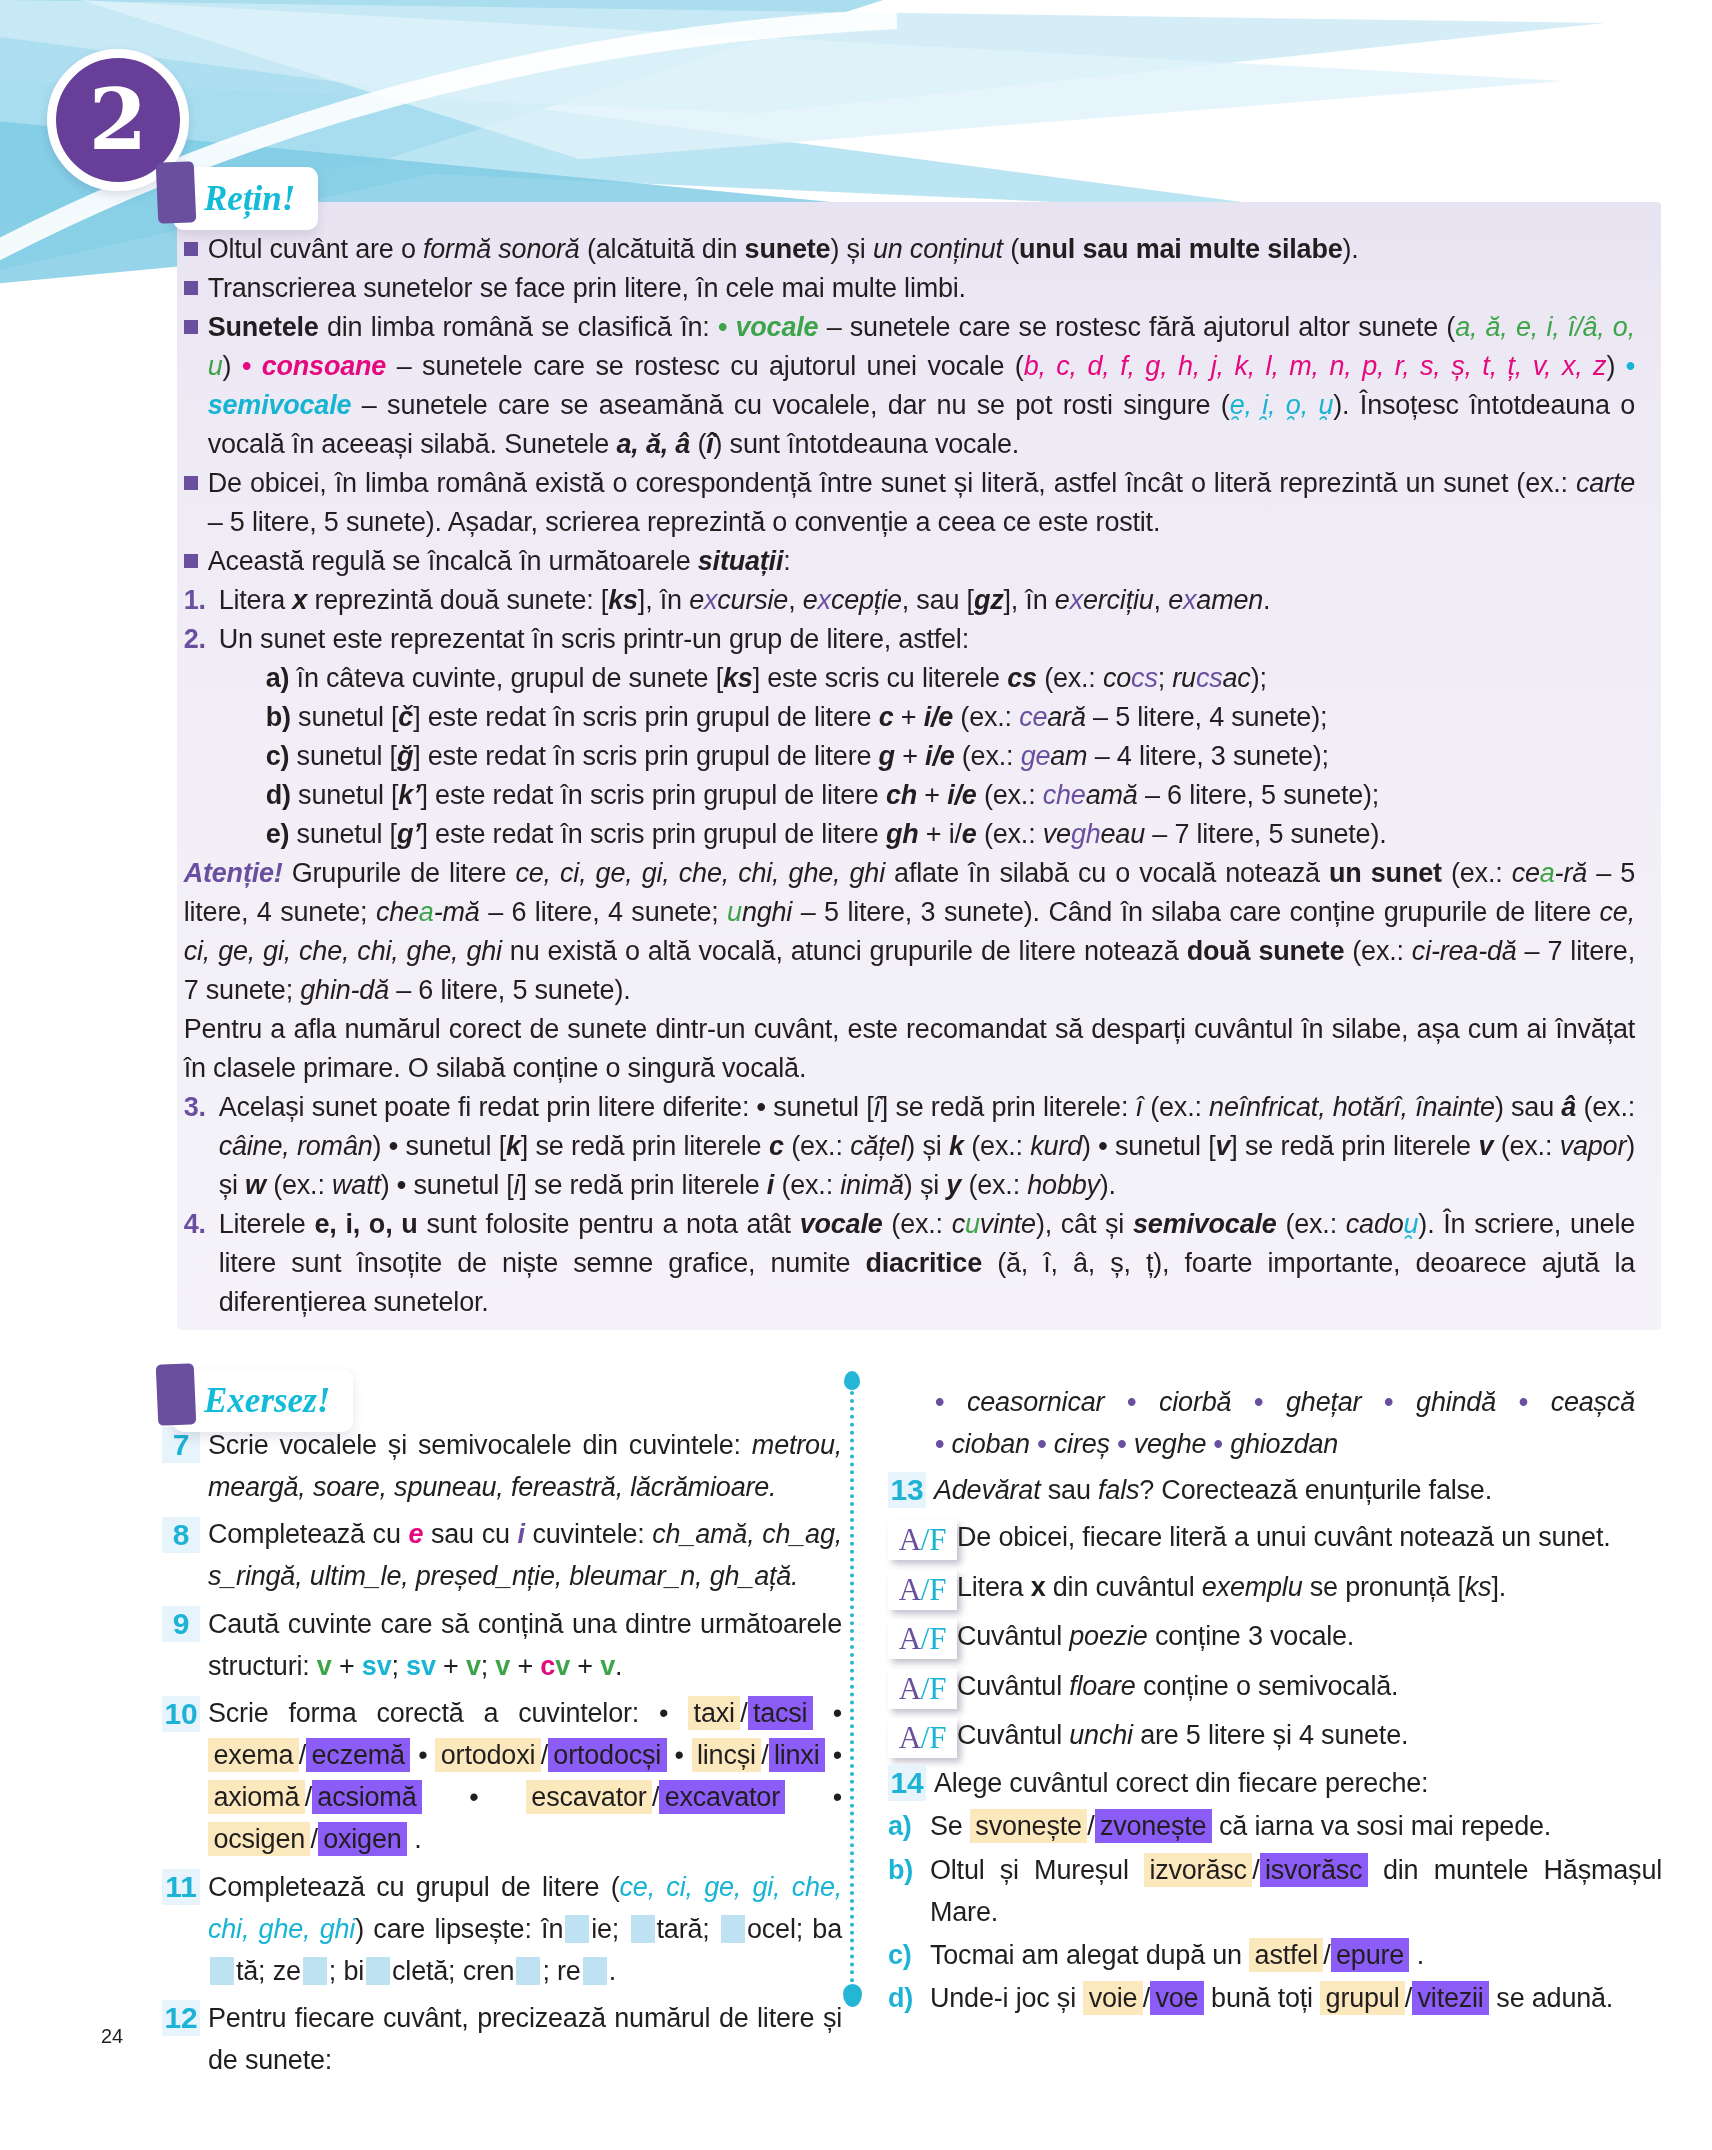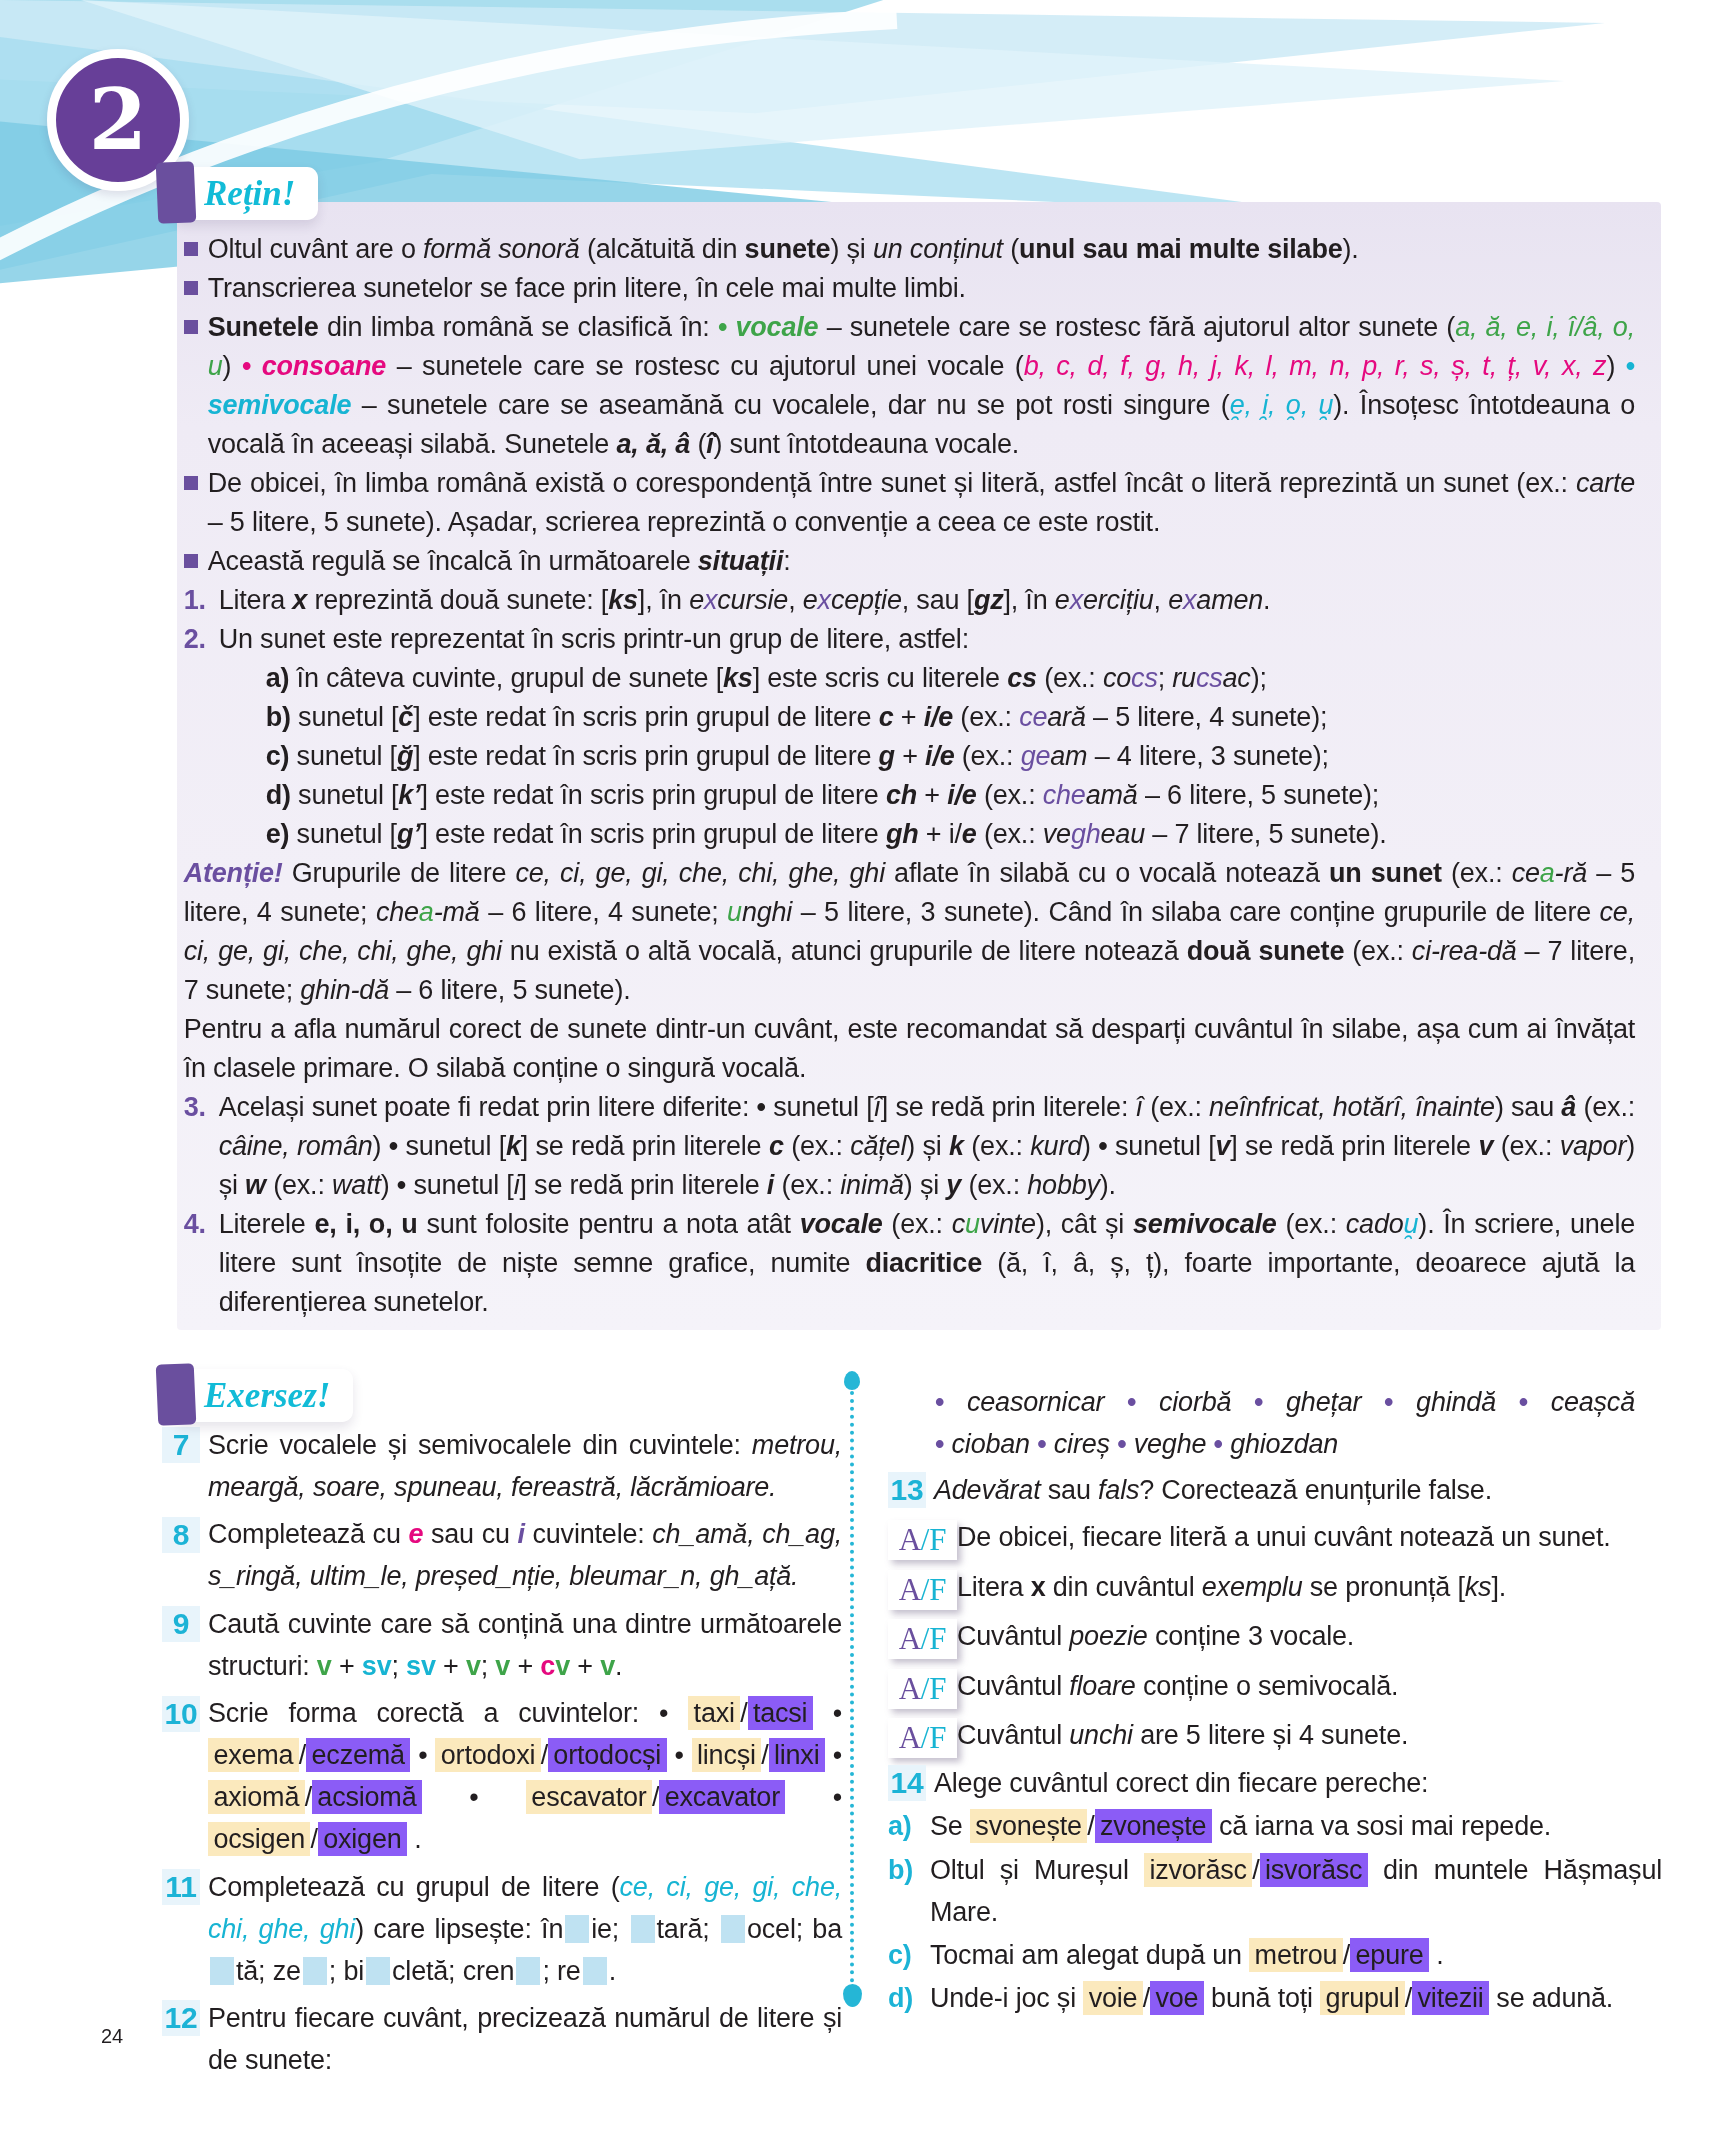--- a/index.html
+++ b/index.html
@@ -10,21 +10,21 @@
   .header-art{position:absolute;left:0;top:0;width:1712px;height:290px;display:block;}
 
   
   .unit{position:absolute;left:47px;top:49px;width:124px;height:124px;border-radius:50%;
         background:#673f98;border:9.4px solid #ffffff;
         box-shadow:0 4px 9.4px rgba(40,20,70,.12);
         display:flex;align-items:center;justify-content:center;}
   .unit span{color:#ffffff;font-family:"DejaVu Serif",serif;font-weight:700;font-size:84px;line-height:1;}
 
   
-  .tag{position:absolute;height:53px;background:#ffffff;border-radius:10.8px;
+  .tag{position:absolute;height:63px;background:#ffffff;border-radius:10.8px;
        box-shadow:0 5.4px 10.8px rgba(60,40,90,.12);
        display:flex;align-items:center;padding:0 23px 0 31px;
        font-family:"Liberation Serif",serif;font-style:italic;font-weight:700;
        font-size:35px;color:#12bbd7;z-index:5;}
   .tag-sq{position:absolute;left:-16px;top:-4.7px;width:38px;height:61px;background:#6a4f9e;
           border-radius:5.4px;transform:rotate(-2.5deg);}
   .tag-retin{left:173px;top:167px;}
   .tag-ex{left:173px;top:1369px;}
 
   
@@ -195,21 +195,21 @@
       <div class="pair-row">
         <span class="pair-letter">a)</span>
         <div class="pair-text"><span>Se </span><span class="hy">svonește</span><span>/</span><span class="hb">zvonește</span><span> că iarna va sosi mai repede.</span></div>
       </div>
       <div class="pair-row">
         <span class="pair-letter">b)</span>
         <div class="pair-text"><span>Oltul și Mureșul </span><span class="hy">izvorăsc</span><span>/</span><span class="hb">isvorăsc</span><span> din muntele Hășmașul Mare.</span></div>
       </div>
       <div class="pair-row">
         <span class="pair-letter">c)</span>
-        <div class="pair-text"><span>Tocmai am alegat după un </span><span class="hy">metrou</span><span>/</span><span class="hb">epure</span><span> .</span></div>
+        <div class="pair-text"><span>Tocmai am alegat după un </span><span class="hy">astfel</span><span>/</span><span class="hb">epure</span><span> .</span></div>
       </div>
       <div class="pair-row">
         <span class="pair-letter">d)</span>
         <div class="pair-text"><span>Unde-i joc și </span><span class="hy">voie</span><span>/</span><span class="hb">voe</span><span> bună toți </span><span class="hy">grupul</span><span>/</span><span class="hb">vitezii</span><span> se adună.</span></div>
       </div>
     </div>
 
   <div class="page-num">24</div>
 
 </div>

